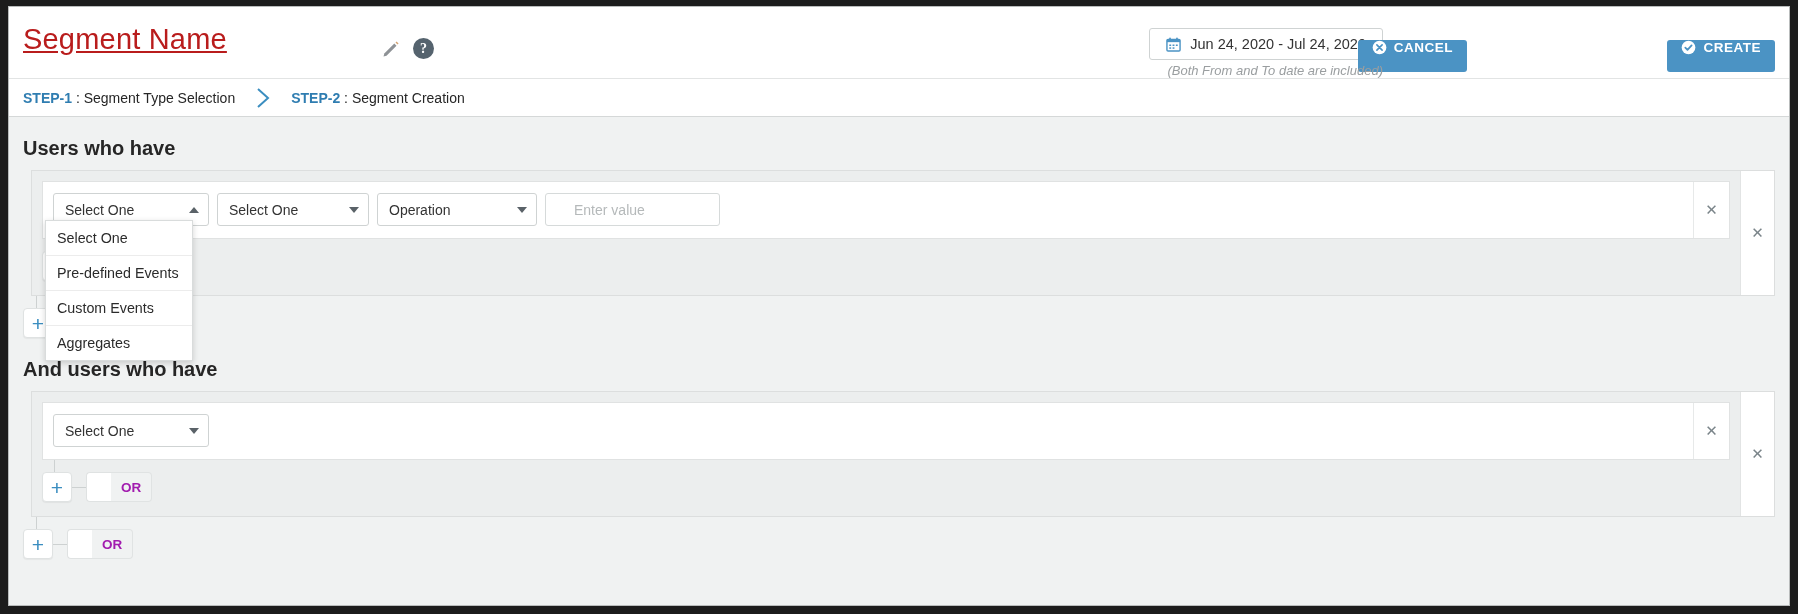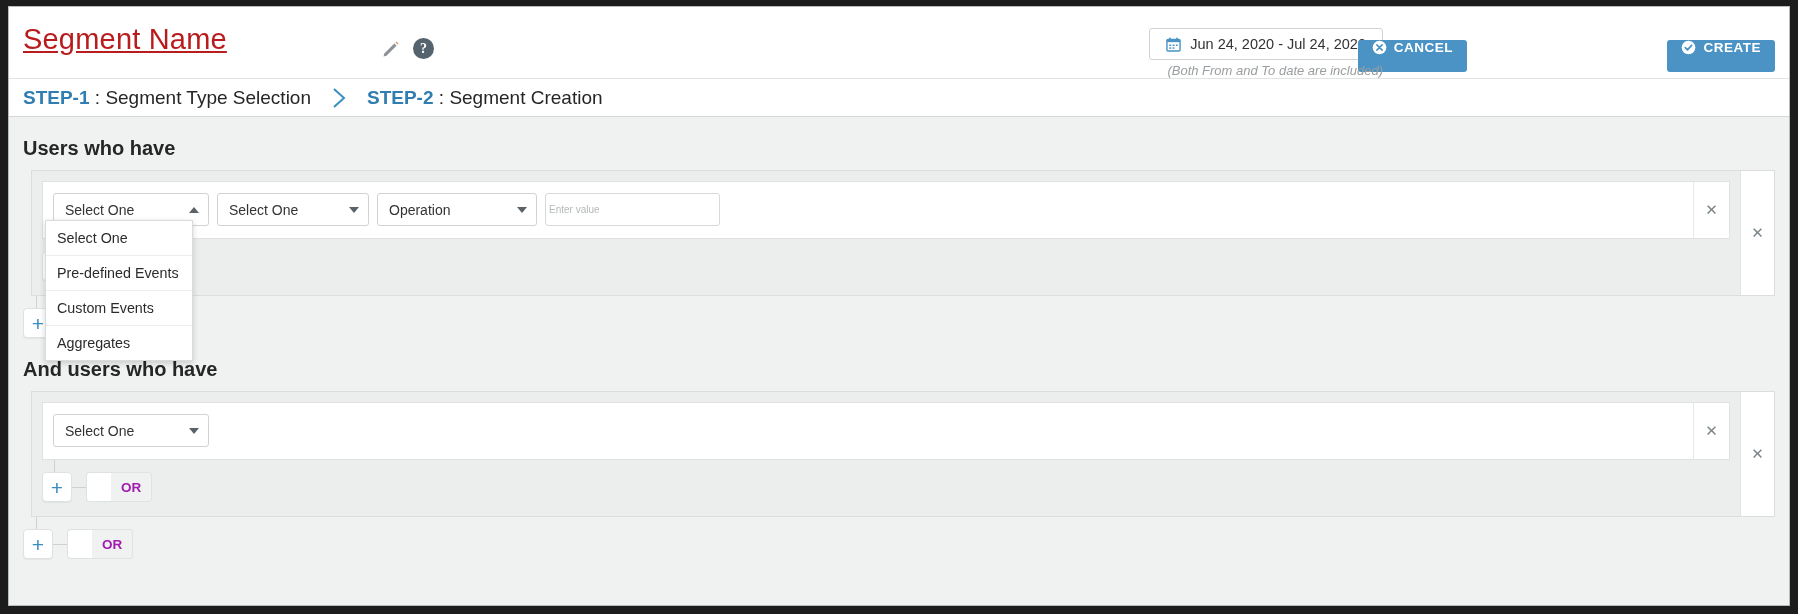--- a/index.html
+++ b/index.html
@@ -57,21 +57,21 @@
     font-size:13px; font-style:italic; color:#9a9ea0;
     white-space:nowrap;
   }
 
   
   .steps {
     position:relative; height:38px; background:#fff;
     border-bottom:1px solid #d5d8d8;
     display:flex; align-items:center; padding-left:14px; gap:0;
   }
-  .step { font-size:19px; color:#262626; white-space:nowrap; }
+  .step { font-size:14px; color:#262626; white-space:nowrap; }
   .step b { color:#2f7db1; font-weight:bold; }
   .step-sep { width:56px; display:flex; justify-content:center; }
 
   
   .body-area { position:relative; background:#f0f2f2; height: 488px; padding: 0 0 0 0; }
 
   .group-label {
     font-size:20px; font-weight:bold; color:#262626;
     padding: 20px 0 10px 14px;
   }
@@ -110,21 +110,21 @@
     width:0; height:0; border-left:5px solid transparent;
     border-right:5px solid transparent; border-top:6px solid #5a6268;
   }
   .sel.up .arrow { border-top:none; border-bottom:6px solid #5a6268; }
   .sel-w1 { width:156px; }
   .sel-w2 { width:152px; }
   .sel-w3 { width:160px; }
   .txtinput {
     width:175px; height:33px; background:#fff;
     border:1px solid #d6dada; border-radius:3px;
-    padding:0 3px; font-size:10px; color:#a16207;
+    padding:0 28px; font-size:14px; color:#a16207;
     font-family:"Liberation Sans", sans-serif;
   }
   .txtinput::placeholder { color:#b5b9ba; }
 
   
   .orrow { display:flex; align-items:center; padding: 12px 0 14px 10px; position:relative; }
   .orrow::before {
     content:""; position:absolute; left:22px; top:0; height:12px;
     border-left:1px solid #cdd1d1;
   }

